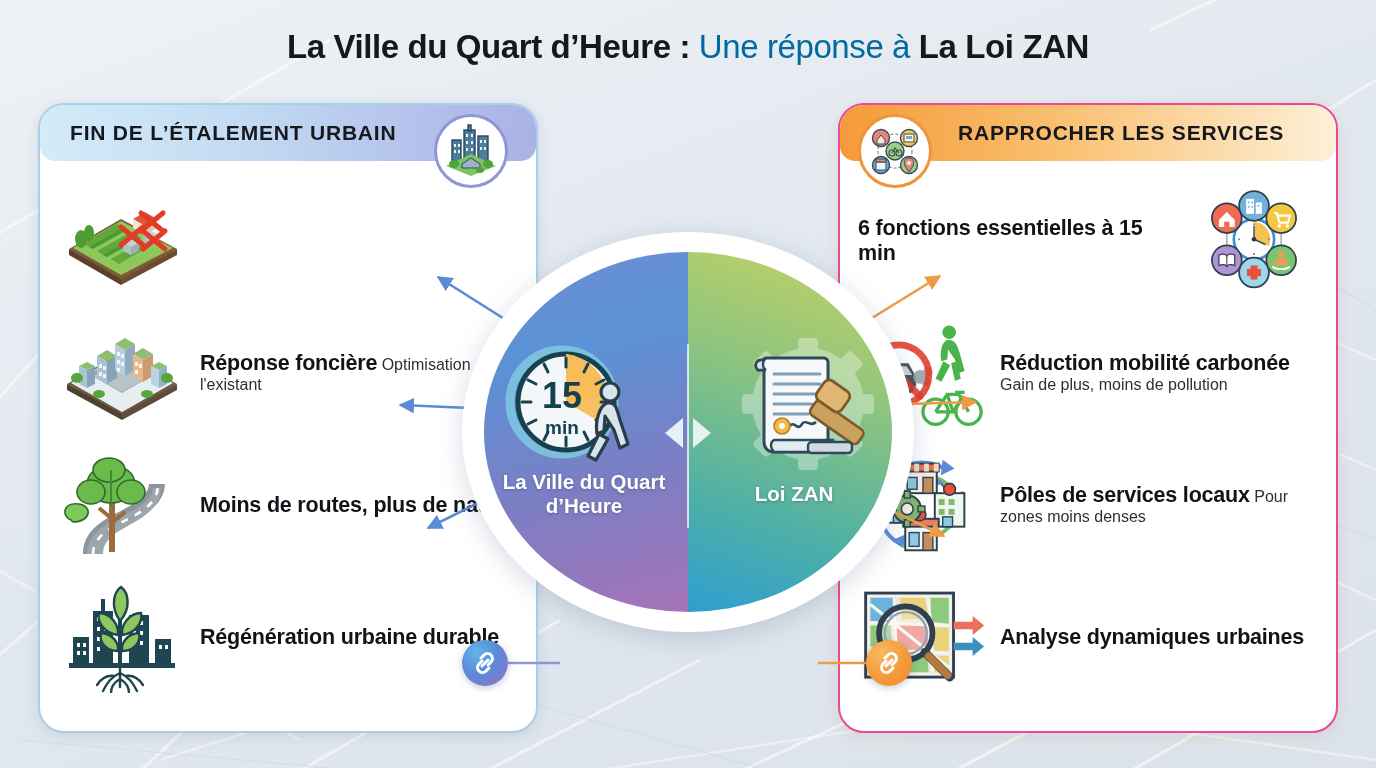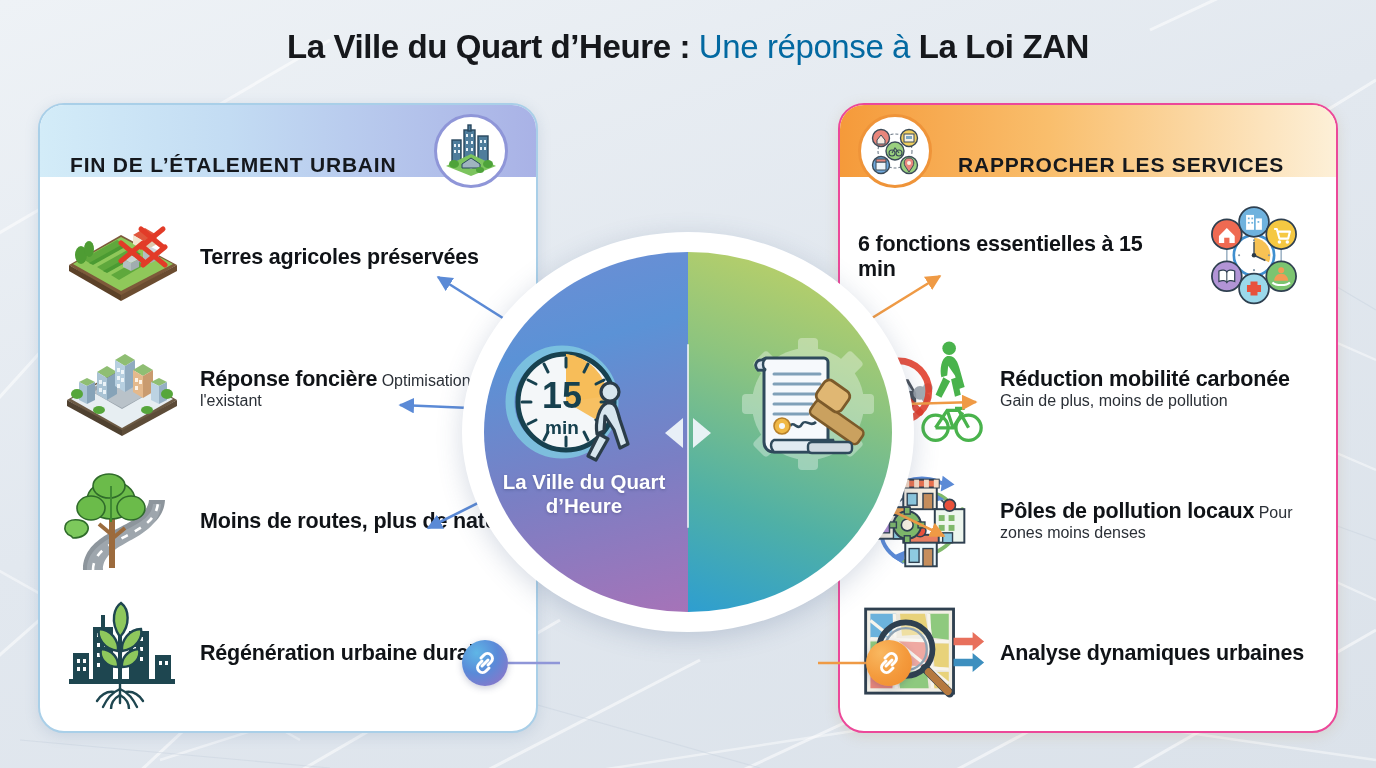--- a/index.html
+++ b/index.html
@@ -55,24 +55,25 @@
     border: 2px solid #a9cfe8;
     box-shadow: 0 3px 14px rgba(90,120,160,0.18);
   }
   #panel-right {
     left: 838px;
     border: 2px solid #ec4899;
     box-shadow: 0 3px 14px rgba(180,140,80,0.18);
   }
 
   .panel-head {
-    height: 72px;
+    height: 56px;
     display: flex;
-    align-items: flex-end;
+    align-items: center;
     position: relative;
+    border-radius: 15px;
   }
   #panel-left .panel-head {
     background: linear-gradient(90deg,#d3ecf8 0%, #c3dcf3 38%, #a9b2e6 100%);
     padding-left: 30px;
   }
   #panel-right .panel-head {
     background: linear-gradient(90deg,#f59a3a 0%, #f9be6c 42%, #fdf0d8 100%);
     padding-left: 118px;
   }
   .panel-head-title {
@@ -351,23 +352,20 @@
             <path d="M84,40 L106,58"></path>
               <path d="M106,40 L84,58"></path>
           </g>
 
           <g fill="#4e9c33">
             <ellipse cx="22" cy="48" rx="6" ry="9"></ellipse>
             <ellipse cx="30" cy="42" rx="5" ry="8"></ellipse>
           </g>
         </svg>
       </span>
-      <span class="item-text">
-        <span class="item-title">Terres agricoles préservées</span>
-      </span>
     </div>
 
     <div class="item">
       <span class="item-icon">
         <svg width="126" height="110" viewBox="0 0 126 110">
           <polygon points="8,66 63,34 118,66 63,98" fill="#6c5a44"></polygon>
           <polygon points="8,66 63,96 63,102 8,72" fill="#4f4130"></polygon>
           <polygon points="118,66 63,96 63,102 118,72" fill="#5d4c38"></polygon>
           <polygon points="12,65 63,36 114,65 63,94" fill="#e7eef2"></polygon>
 
@@ -715,21 +713,21 @@
           <circle cx="50" cy="64" r="6" fill="#f6efe2" stroke="#2f4050" stroke-width="1.6"></circle>
           <g fill="#7fb96a" stroke="#2f4050" stroke-width="1.4">
             <rect x="47" y="46" width="6" height="7"></rect>
               <rect x="47" y="75" width="6" height="7"></rect>
             <rect x="32" y="61" width="7" height="6"></rect>
               <rect x="61" y="61" width="7" height="6"></rect>
           </g>
         </svg>
       </span>
       <span class="item-text">
-        <span class="item-title">Pôles de pollution locaux</span>
+        <span class="item-title">Pôles de services locaux</span>
         <span class="item-sub">Pour zones moins denses</span>
       </span>
     </div>
 
     <div class="item">
       <span class="item-icon">
         <svg width="134" height="112" viewBox="0 0 134 112">
 
           <rect x="8" y="10" width="92" height="88" fill="#f2efe6" stroke="#2f4050" stroke-width="3"></rect>
           <rect x="13" y="15" width="82" height="78" fill="#eae6da"></rect>
@@ -914,20 +912,21 @@
   </span>
 
   <span id="hub-arrows">
     <svg width="86" height="50" viewBox="0 0 86 50">
       <path d="M38 18 L38 10 L20 25 L38 40 L38 32 Z" fill="#eef4fa" opacity="0.95"></path>
       <path d="M48 18 L48 10 L66 25 L48 40 L48 32 Z" fill="#eef4fa" opacity="0.95"></path>
     </svg>
   </span>
 
   <div id="hub-label-left" class="hub-side-label">La Ville du Quart d’Heure</div>
+  <div id="hub-label-right" class="hub-side-label">Loi ZAN</div>
 </div>
 
 <div id="link-badge-left" class="link-badge">
   <svg width="26" height="26" viewBox="0 0 26 26">
     <g fill="none" stroke="#ffffff" stroke-width="3" stroke-linecap="round">
       <path d="M10 16 L16 10"></path>
       <path d="M9 8 L12 5 A4.5 4.5 0 0 1 19 12 L16 15"></path>
       <path d="M17 18 L14 21 A4.5 4.5 0 0 1 7 14 L10 11"></path>
     </g>
   </svg>

